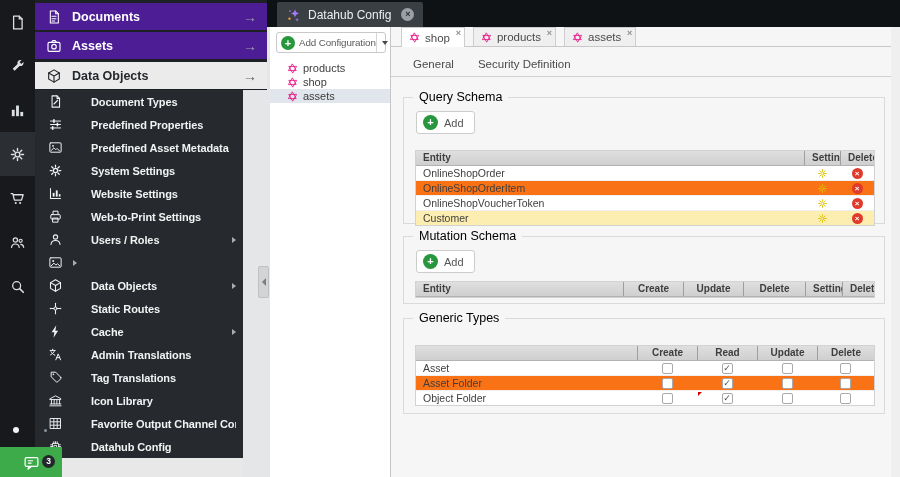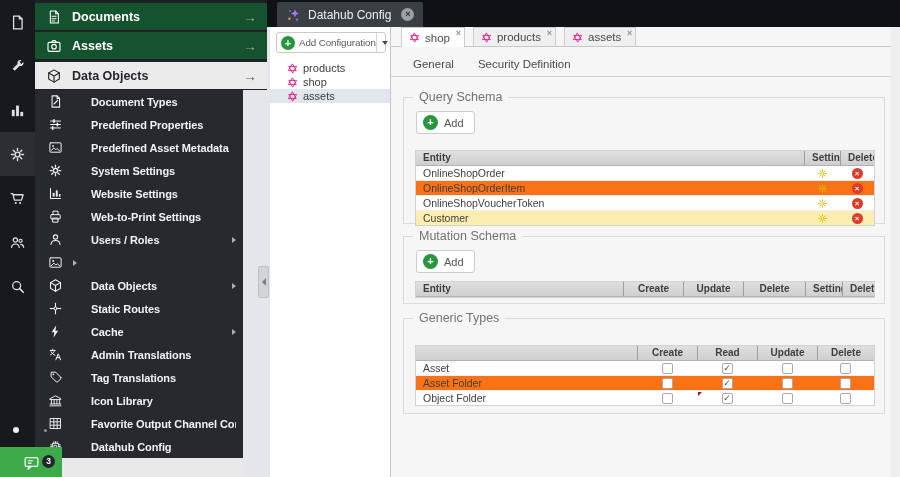--- a/index.html
+++ b/index.html
@@ -14,21 +14,21 @@
   .rail-cell.active{background:#2b2f34;}
   #dot1{position:absolute;left:13px;top:427px;width:6px;height:6px;border-radius:50%;background:#f2f2f2;z-index:4;}
   #dot2{position:absolute;left:44px;top:429px;width:3px;height:3px;border-radius:50%;background:#8a939c;z-index:4;}
   #chat{position:absolute;left:0;top:447px;width:62px;height:30px;background:#3eab4a;z-index:6;
         display:flex;align-items:center;justify-content:center;color:#fff;}
   #chat .badge{position:absolute;left:42px;top:8px;width:13px;height:13px;border-radius:50%;
         background:#23272c;color:#fff;font-size:8.5px;font-weight:bold;line-height:13px;text-align:center;}
 
   
   #side-base{position:absolute;left:35px;top:0;width:232px;height:90px;background:#1d2024;z-index:2;}
-  .side-row{position:absolute;left:0;width:232px;height:27px;background:#14532d;display:flex;align-items:center;
+  .side-row{position:absolute;left:0;width:232px;height:27px;background:#4c1d95;display:flex;align-items:center;
             gap:10px;padding:0 10px 0 11px;box-sizing:border-box;color:#fff;}
   .side-row .lbl{font-size:12.5px;font-weight:bold;flex:1;}
   .side-row .arrow{color:#9da2a6;font-size:14px;line-height:14px;}
   .side-row.active{background:#ebebeb;color:#24282c;}
   .side-row.active .arrow{color:#5a5e62;}
   #submenu{position:absolute;left:35px;top:90px;width:208px;height:368px;background:#26292d;z-index:2;}
   .sub-row{height:23px;display:flex;align-items:center;gap:10px;padding-left:13px;padding-right:7px;color:#f1f2f3;}
   .sub-row .lbl{font-size:11px;font-weight:600;flex:1;white-space:nowrap;overflow:hidden;letter-spacing:-0.1px;margin-left:18px;}
   .chev{width:0;height:0;border-left:4px solid #a9adb1;border-top:3.5px solid transparent;border-bottom:3.5px solid transparent;}
   #below-side{position:absolute;left:35px;top:458px;width:208px;height:19px;background:#e8e8e8;z-index:2;}
@@ -72,21 +72,21 @@
   .tab.active{background:#fff;height:20px;margin-bottom:-1px;z-index:2;}
   .tab .x{position:absolute;top:1px;right:3px;font-size:9px;color:#8f8f8f;line-height:9px;font-weight:bold;}
   .tab .icn{color:#e6007e;}
   #subtabs{position:absolute;left:0;top:20px;width:100%;height:30px;border-bottom:1px solid #d2d2d2;display:flex;
            align-items:flex-end;padding-left:10px;box-sizing:border-box;}
   .subtab{height:24px;display:flex;align-items:center;padding:0 12px;font-size:11.5px;color:#4a4a4a;}
   .subtab.active{background:#fff;border:1px solid #c8c8c8;border-bottom:none;height:25px;margin-bottom:-1px;z-index:2;color:#333;}
 
   
   .fs{position:absolute;border:1px solid #dadada;box-sizing:border-box;}
-  .legend{position:absolute;top:-8px;left:9px;background:#f6f6f6;padding:0 6px;font-size:12.5px;color:#737373;}
+  .legend{position:absolute;top:-8px;left:9px;background:#f6f6f6;padding:0 6px;font-size:12.5px;color:#000000;}
   #fs-query{left:12px;top:70px;width:482px;height:127px;}
   #fs-mut{left:12px;top:209px;width:482px;height:68px;}
   #fs-gen{left:12px;top:291px;width:482px;height:96px;}
   .addbtn{position:absolute;left:12px;top:13px;height:23px;border:1px solid #ccc;border-radius:3px;background:#fff;
           display:flex;align-items:center;gap:6px;padding:0 10px 0 6px;box-sizing:border-box;}
   .addbtn .plus{width:15px;height:15px;line-height:15px;}
   .addbtn .lbl{font-size:11px;color:#555;}
 
   
   .grid{position:absolute;left:11px;width:460px;background:#fff;border:1px solid #d2d2d2;box-sizing:border-box;}

